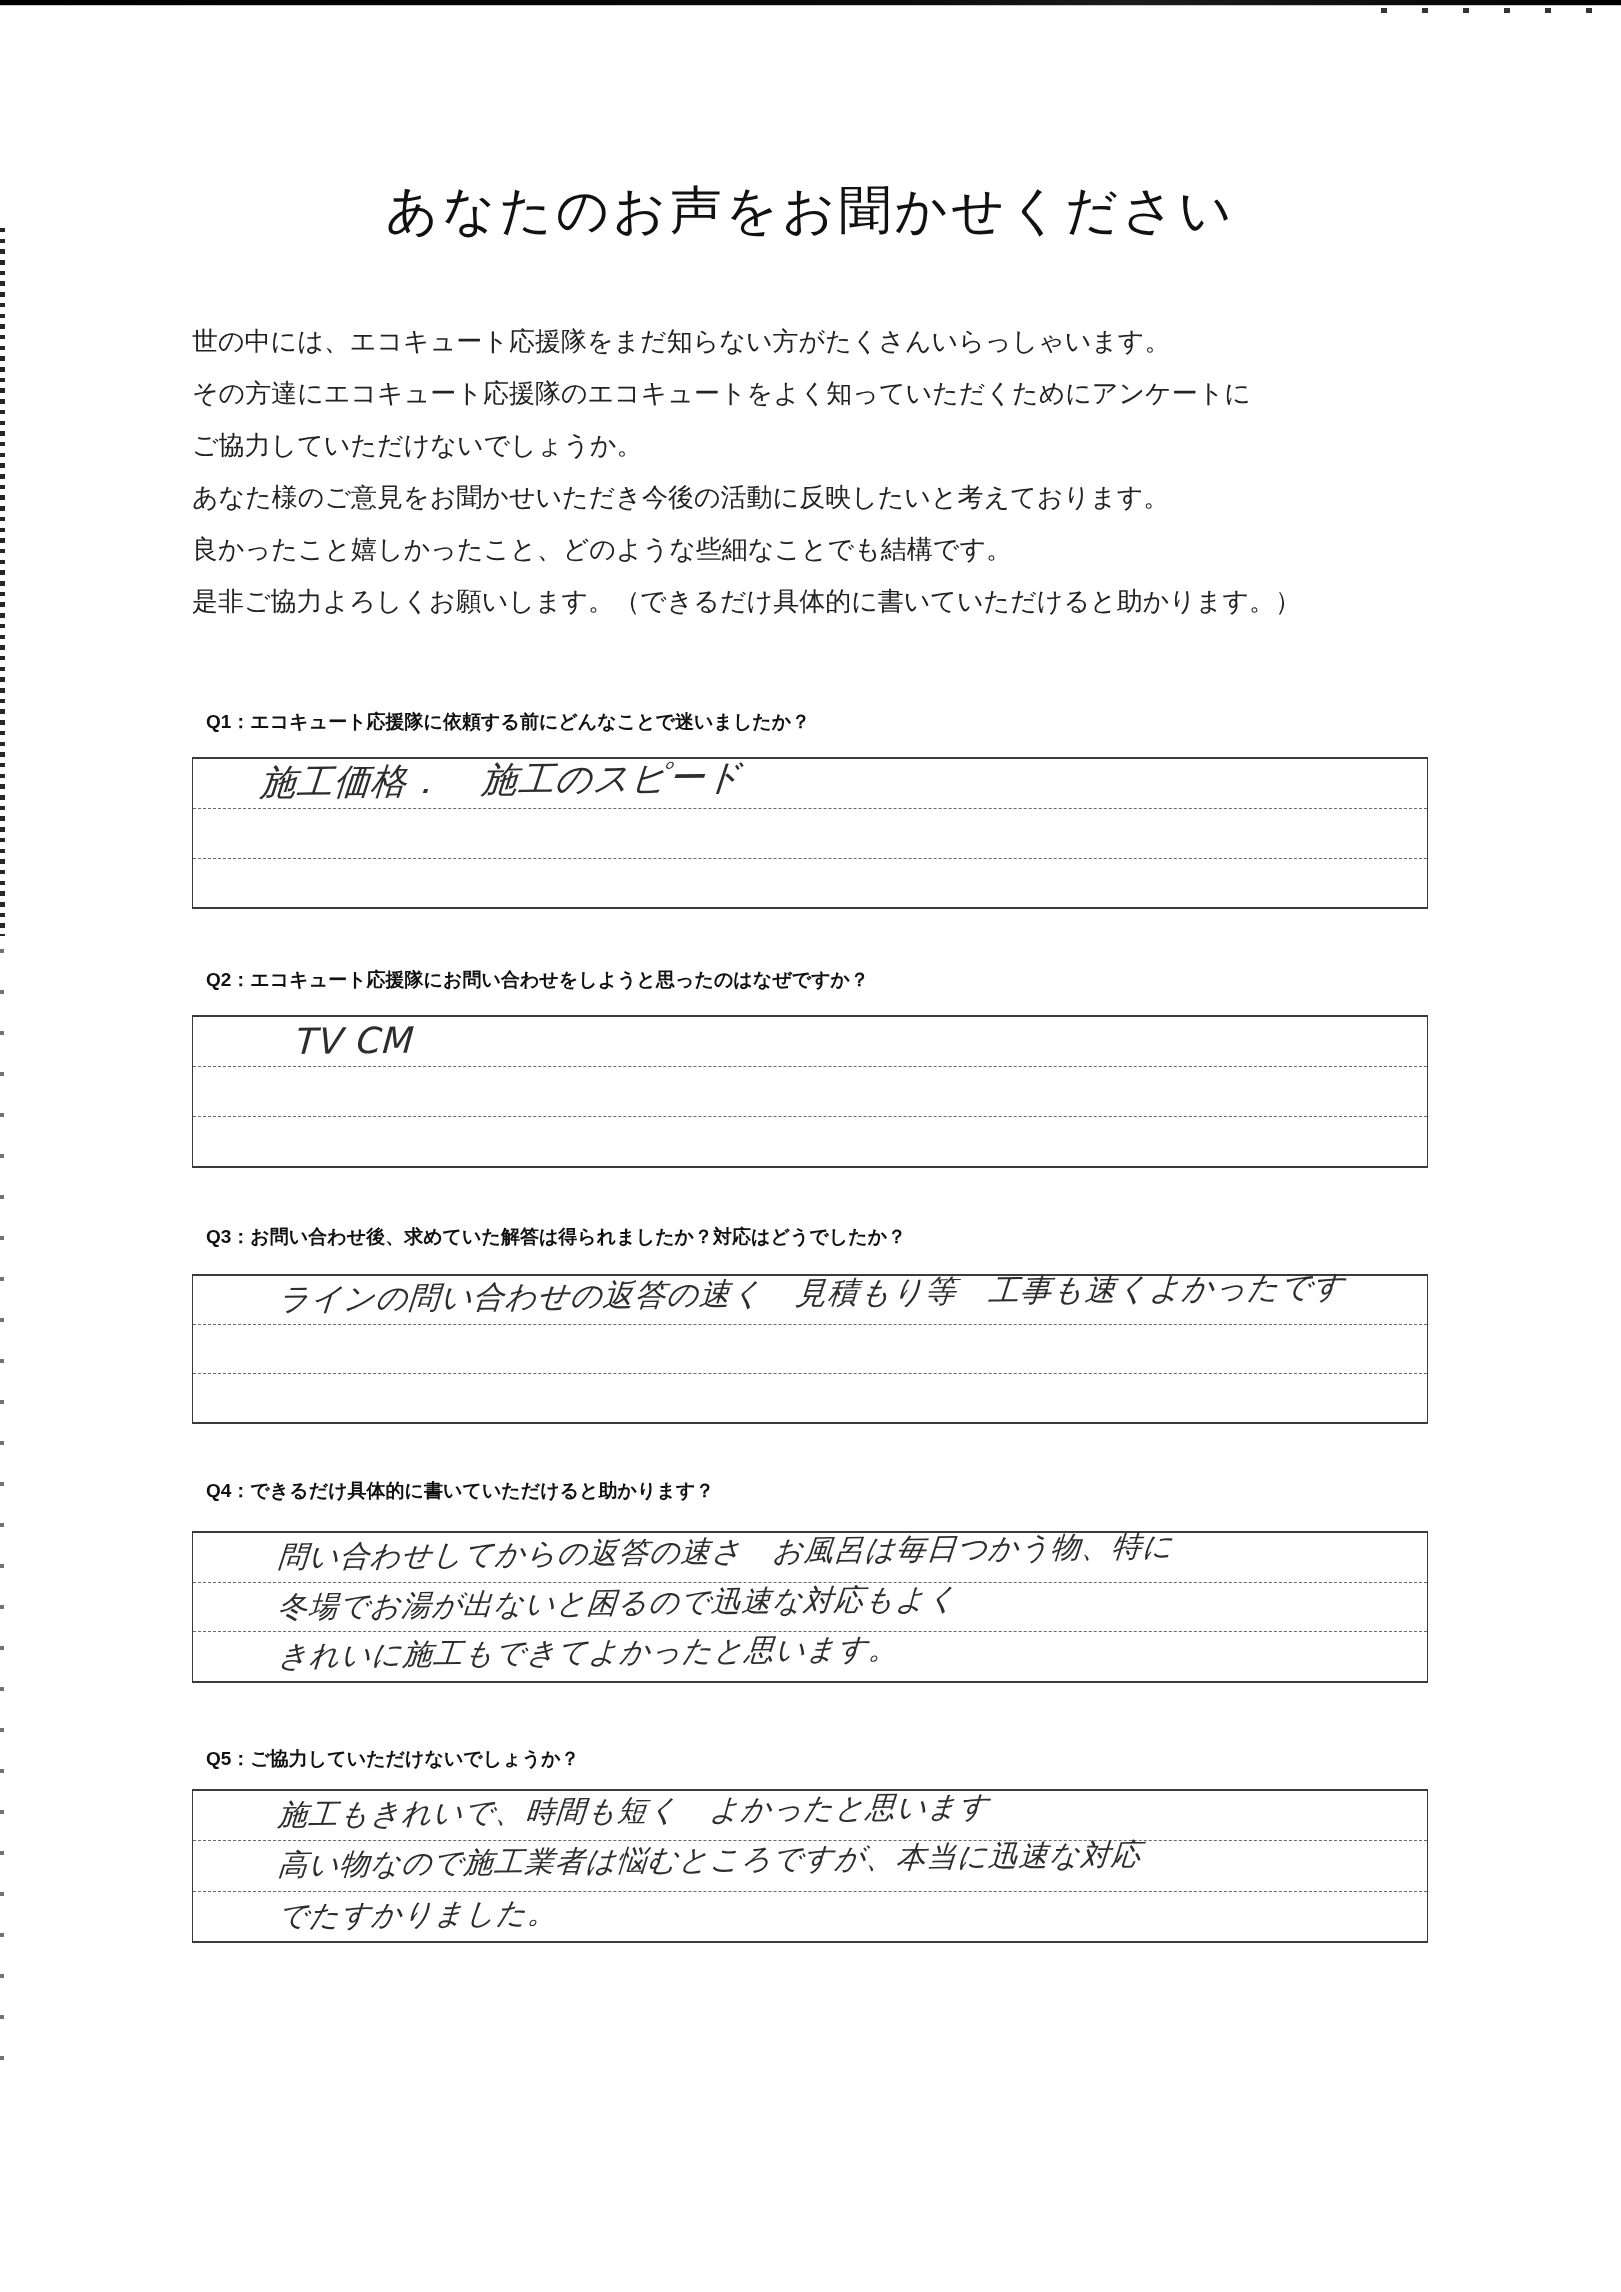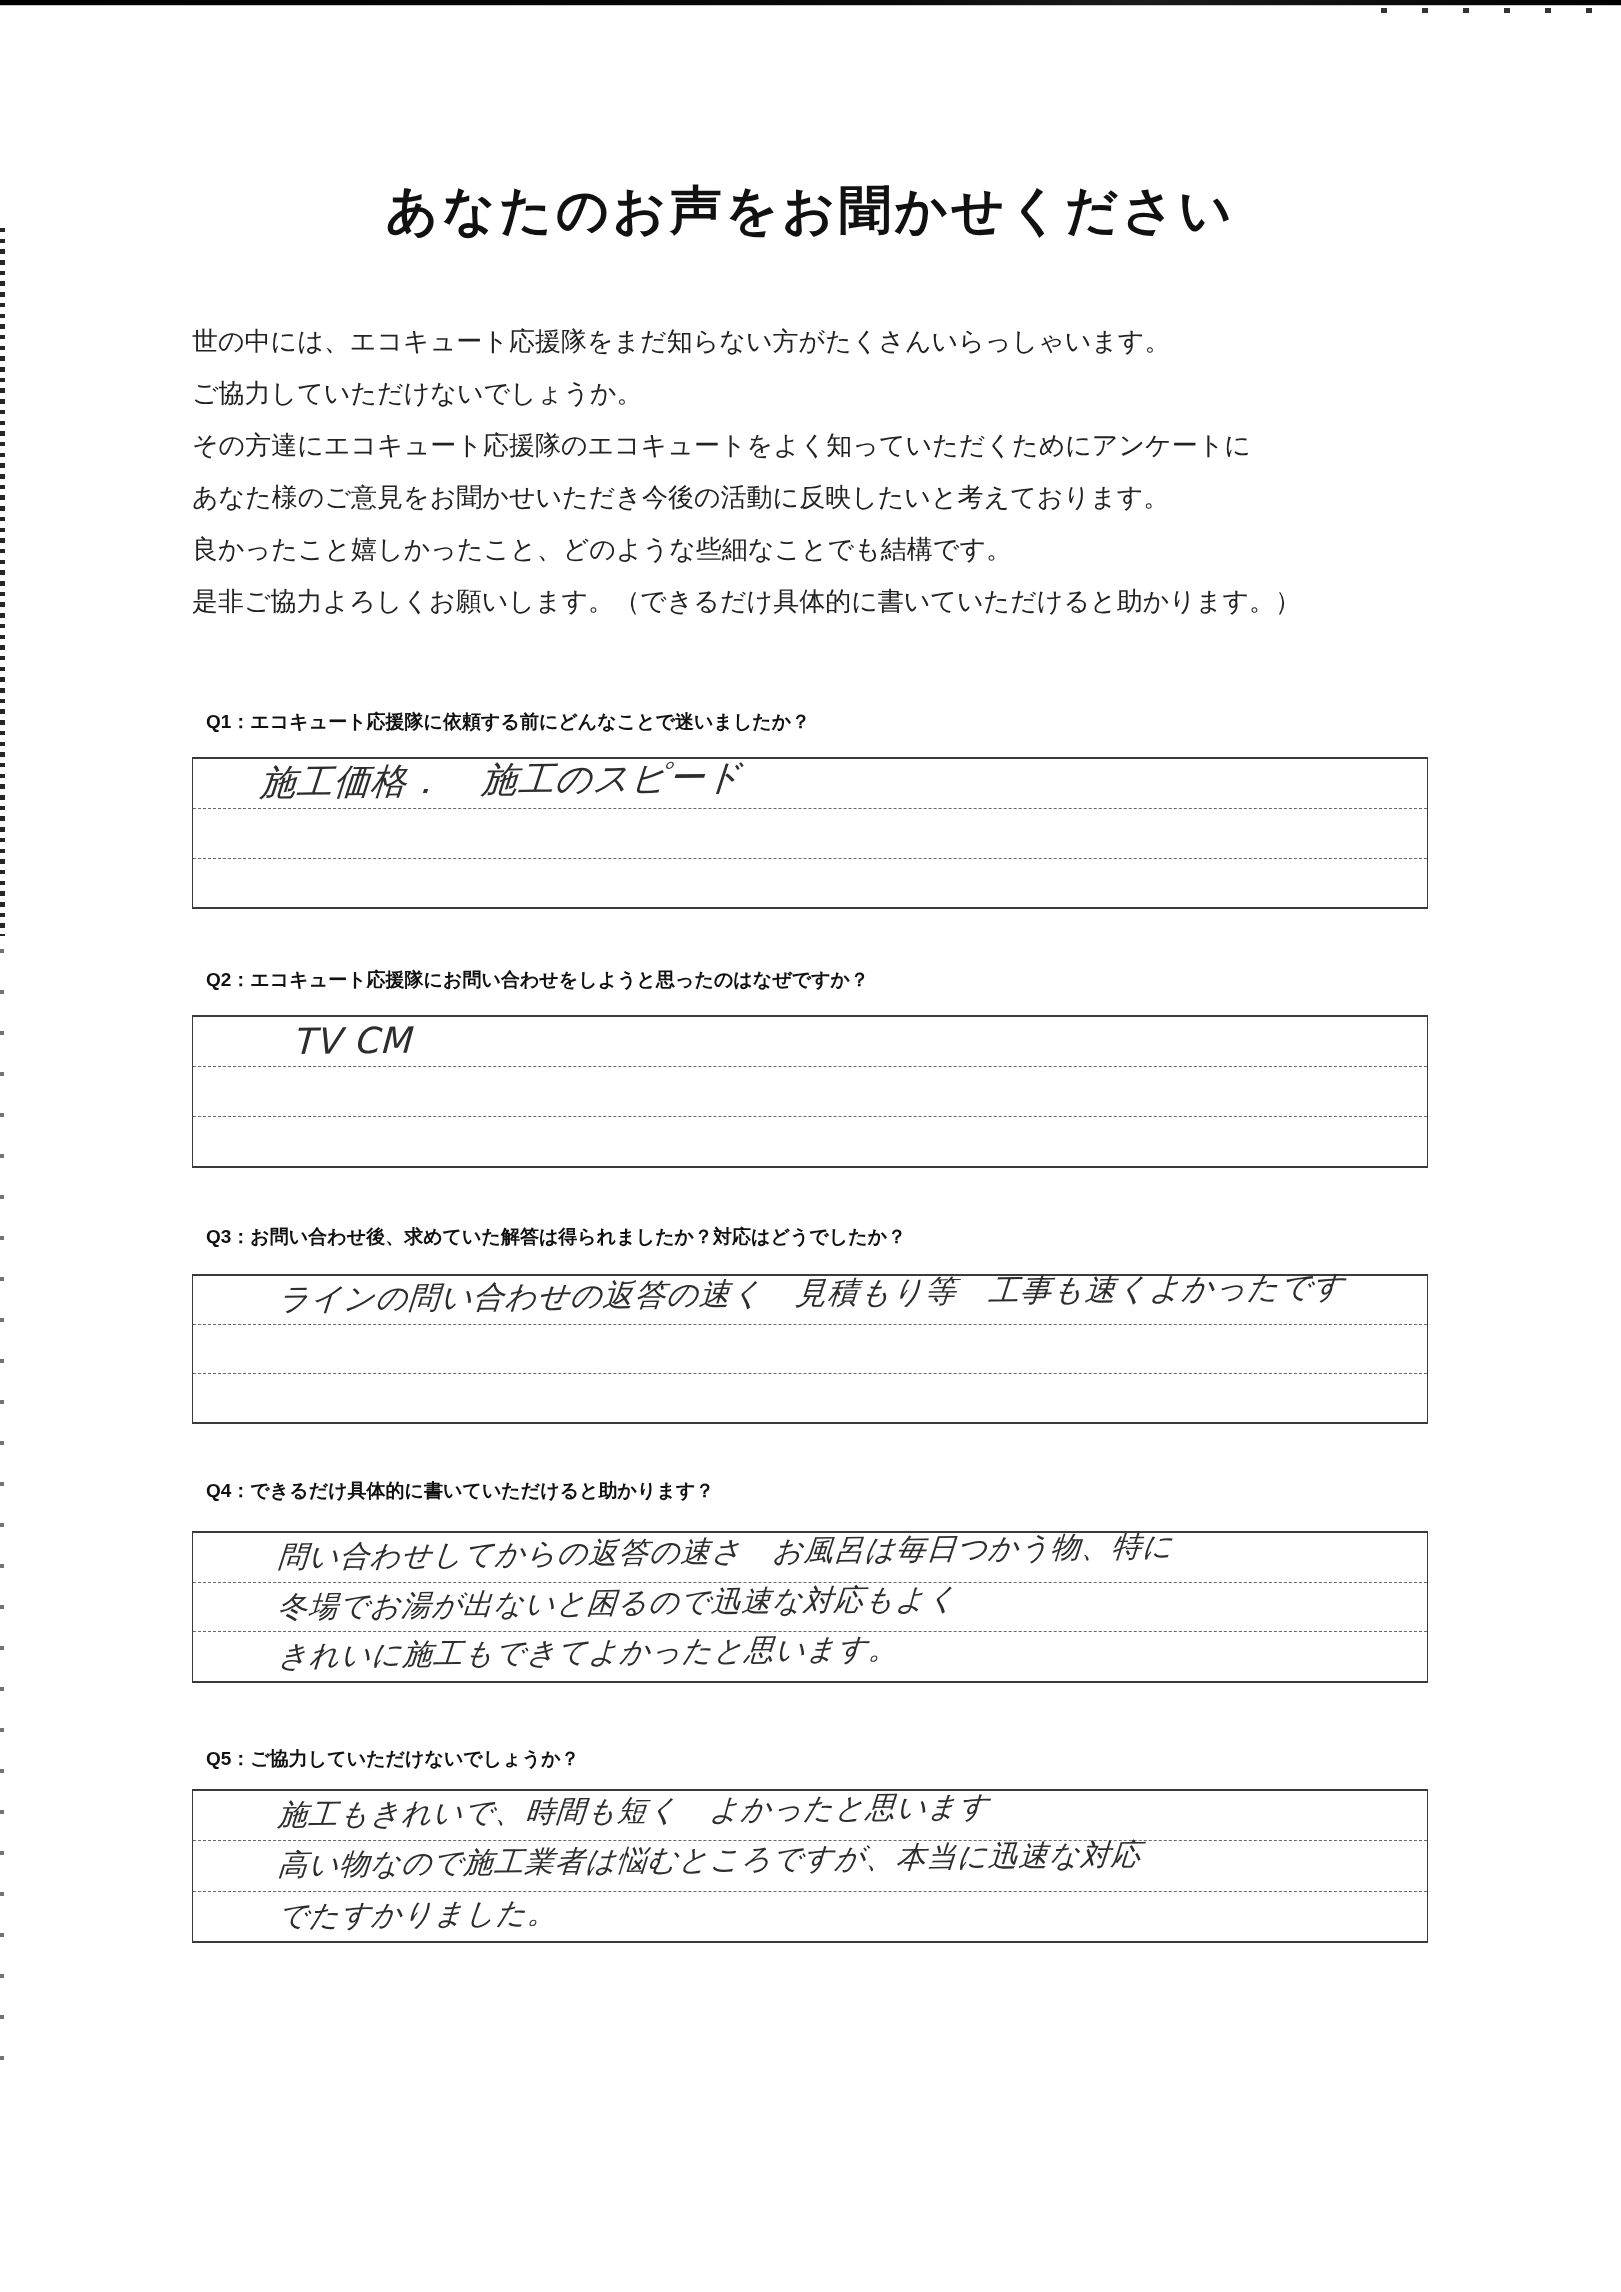--- a/index.html
+++ b/index.html
@@ -29,21 +29,21 @@
   }
   .scan-left-sparse{
     position:absolute;left:0;top:949px;width:3.6px;height:1146px;
     background:repeating-linear-gradient(180deg,#000 0 3.6px,transparent 3.6px 41px);
     opacity:.55;
   }
 
   .title{
     position:absolute;top:176px;left:0;width:1621px;
     text-align:center;
-    font-size:52px;font-weight:bold;letter-spacing:3.6px;
+    font-size:52px;font-weight:normal;letter-spacing:3.6px;
     color:#111;
   }
   .intro{
     position:absolute;left:192px;top:315px;width:1227px;
     font-size:26px;line-height:52px;color:#222;
   }
   .q-label{
     position:absolute;left:206px;width:1227px;
     font-size:19px;font-weight:bold;color:#111;
     white-space:nowrap;
@@ -86,22 +86,22 @@
 
   <div class="top-scan-bar"></div>
   <div class="top-right-specks"></div>
   <div class="scan-left-dense"></div>
   <div class="scan-left-sparse"></div>
 
   <div class="title">あなたのお声をお聞かせください</div>
 
   <div class="intro">
     <div>世の中には、エコキュート応援隊をまだ知らない方がたくさんいらっしゃいます。</div>
+    <div>その方達にエコキュート応援隊のエコキュートをよく知っていただくためにアンケートに</div>
     <div>ご協力していただけないでしょうか。</div>
-    <div>その方達にエコキュート応援隊のエコキュートをよく知っていただくためにアンケートに</div>
     <div>あなた様のご意見をお聞かせいただき今後の活動に反映したいと考えております。</div>
     <div>良かったこと嬉しかったこと、どのような些細なことでも結構です。</div>
     <div>是非ご協力よろしくお願いします。（できるだけ具体的に書いていただけると助かります。）</div>
   </div>
 
   <div class="q-label" style="top:709px">Q1：エコキュート応援隊に依頼する前にどんなことで迷いましたか？</div>
   <div class="abox" style="top:757px;height:152px">
     <div class="arow pl-q1">
       <span class="hw hw-lg">施工価格．　施工のスピード</span>
     </div>

